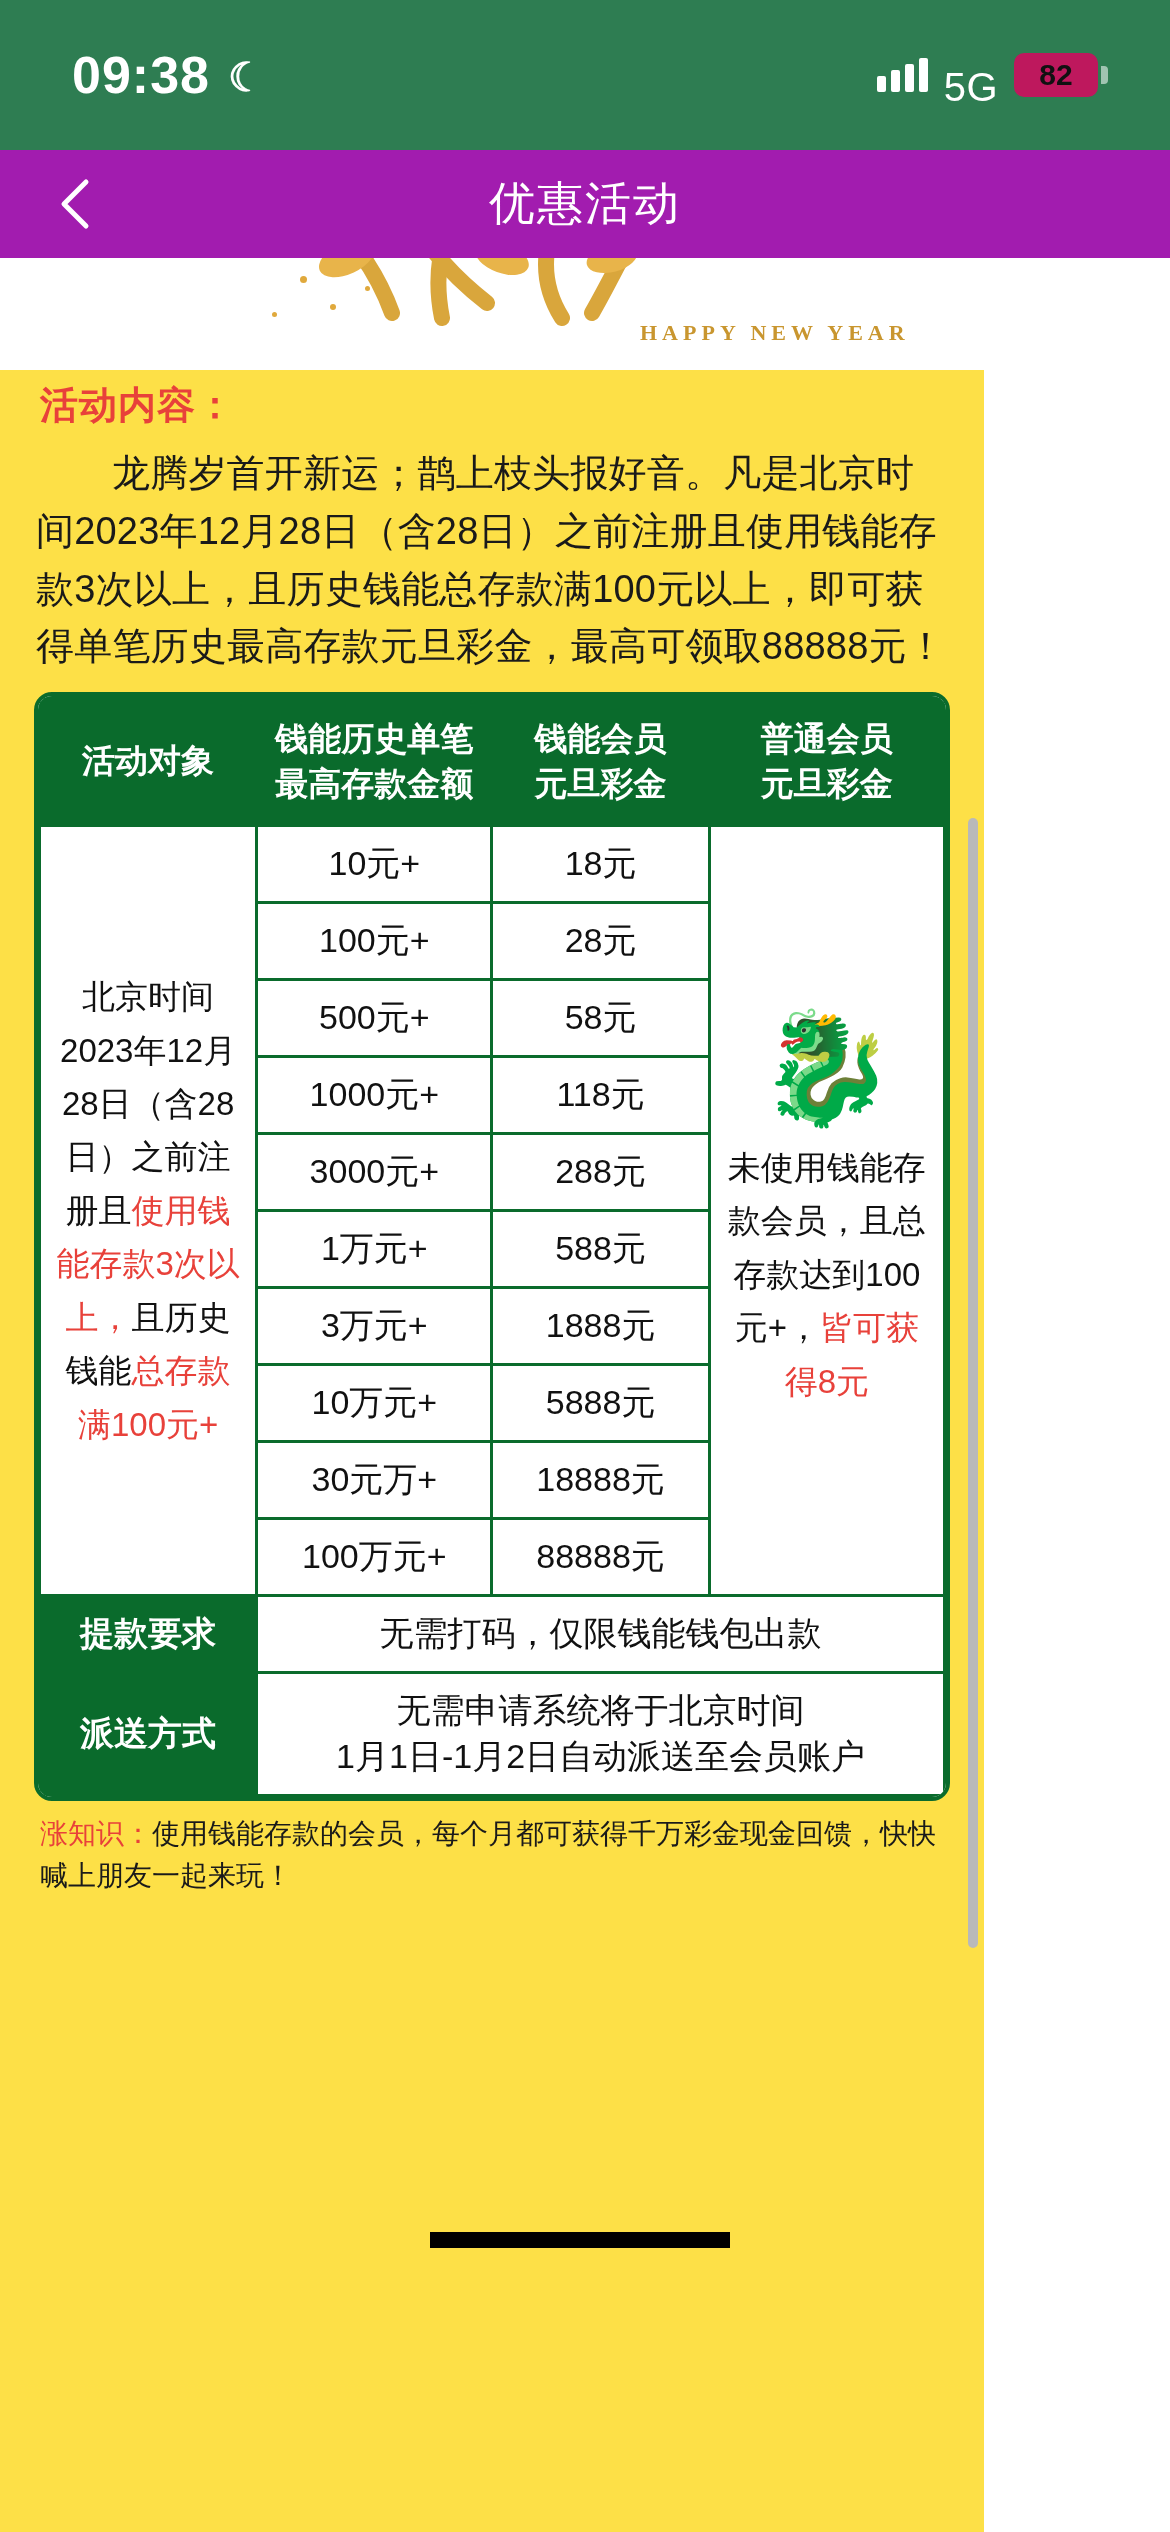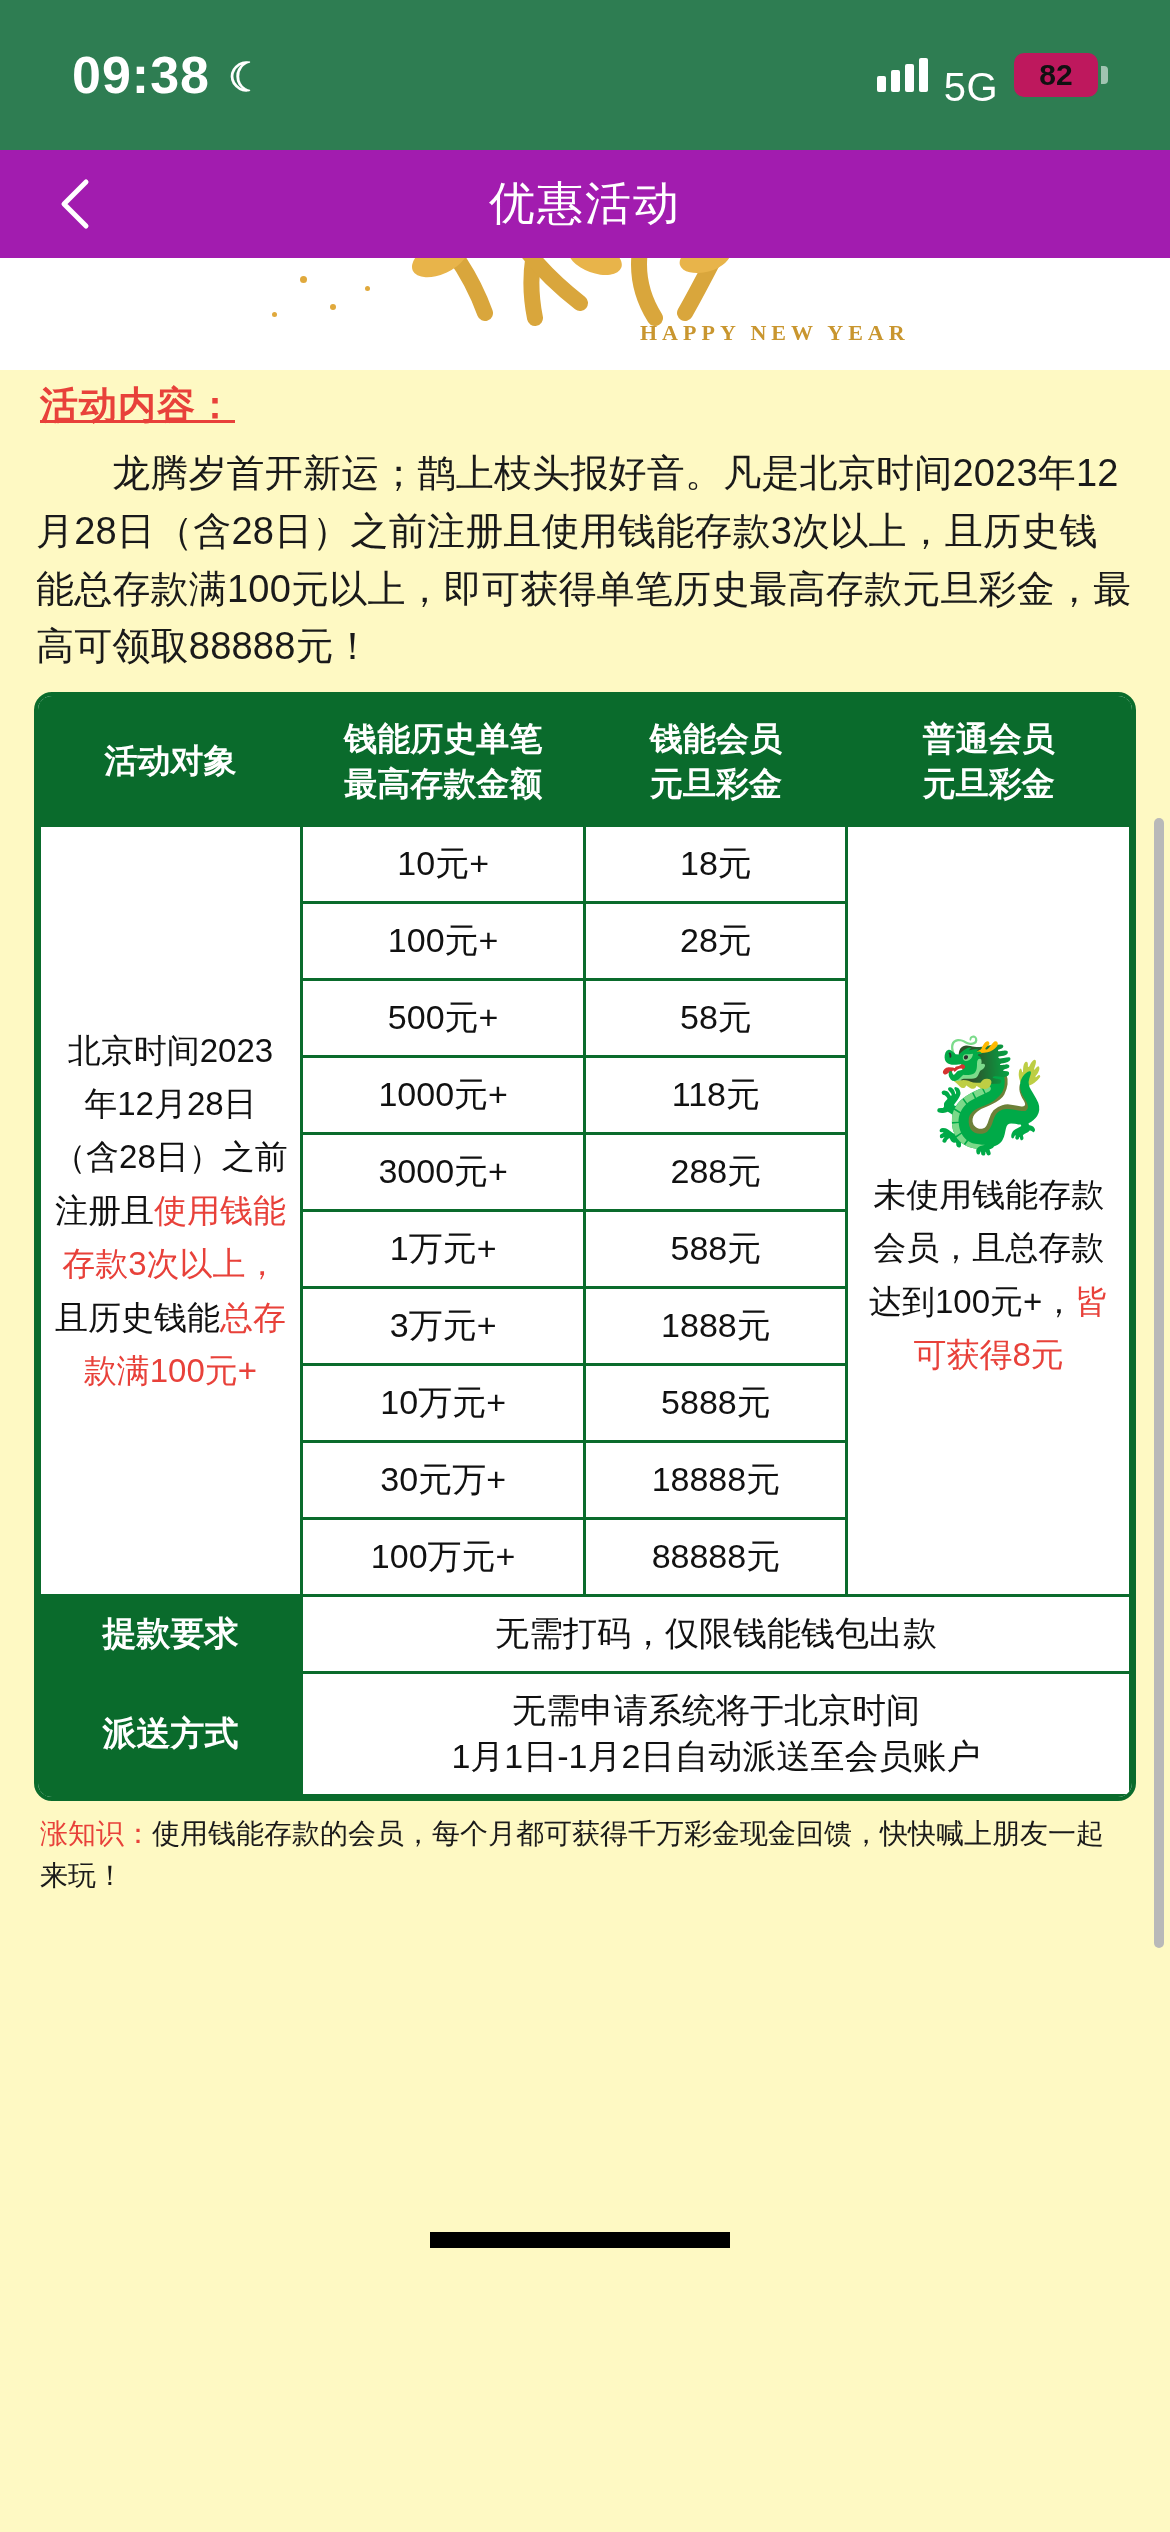--- a/index.html
+++ b/index.html
@@ -113,23 +113,23 @@
     width: 100%;
     text-align: center;
     font-size: 46px;
     font-weight: 500;
     letter-spacing: 2px;
   }
 
   
   .content {
     position: relative;
-    width: 1170px;
+    width: 984px;
     height: 2274px;
-    background: #fef9c3;
+    background: #fde047;
     overflow: hidden;
   }
   .banner {
     position: relative;
     height: 112px;
     background: #ffffff;
     overflow: hidden;
   }
   .banner-art {
     position: absolute;
@@ -155,21 +155,20 @@
   }
 
   .body-wrap { padding: 0 30px; }
 
   .sec-title {
     color: #e8413a;
     font-size: 38px;
     font-weight: 700;
     letter-spacing: 1px;
     margin: 10px 0 14px 10px;
-    text-decoration: underline;
   }
   .para {
     font-size: 38px;
     line-height: 1.52;
     color: #1a1a1a;
     text-indent: 76px;
     margin: 0 6px 16px 6px;
     letter-spacing: 0.2px;
   }
 

